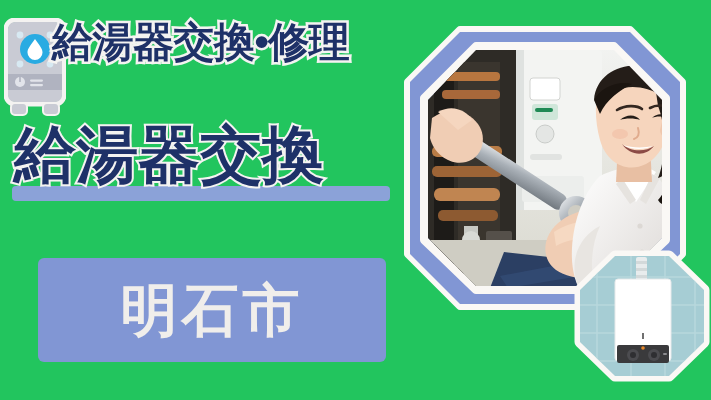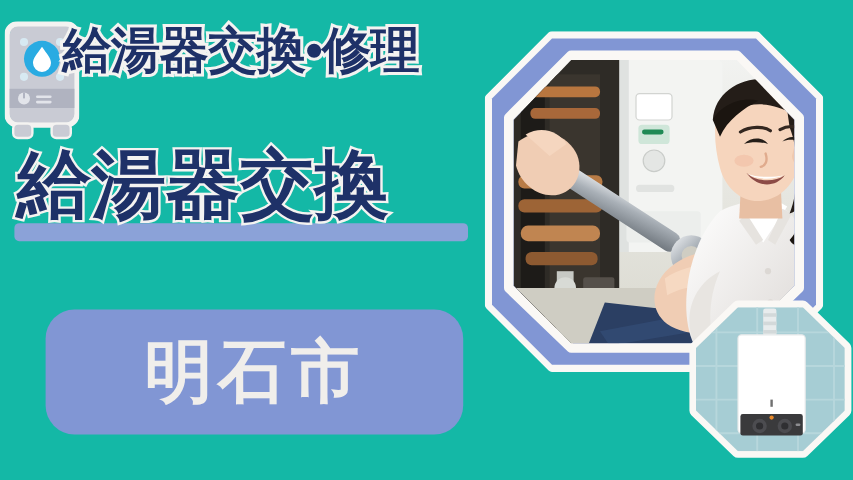--- a/index.html
+++ b/index.html
@@ -4,21 +4,21 @@
 <style>
   * { margin:0; padding:0; box-sizing:border-box; }
   html, body {
     width:711px; height:400px;
     overflow:hidden;
     font-family:"Liberation Sans", sans-serif;
   }
   #banner {
     position:relative;
     width:711px; height:400px;
-    background:#14b8a6;
+    background:#22c55e;
     overflow:hidden;
   }
 
   
   .wh-icon { position:absolute; left:4px; top:18px; width:62px; height:106px; }
 
   .title-1 {
     position:absolute; left:52px; top:22px;
     font-size:41px; line-height:1;
     font-weight:700; letter-spacing:-0.5px;
@@ -41,21 +41,21 @@
     white-space:nowrap;
     -webkit-text-stroke:4px #f4f3f1;
     paint-order:stroke fill;
   }
 
   
   .city-badge {
     position:absolute; left:38px; top:258px;
     width:348px; height:104px;
     background:#8196d4;
-    border-radius:24px;
+    border-radius:6px;
     display:flex; align-items:center; justify-content:center;
   }
   .city-badge span {
     font-size:57px; font-weight:700; letter-spacing:4px;
     color:#f0eeeb; line-height:1;
   }
 
   
   .oct-big { position:absolute; left:404px; top:26px; width:282px; height:284px; }
   .oct-small { position:absolute; left:573px; top:249px; width:138px; height:134px; }

